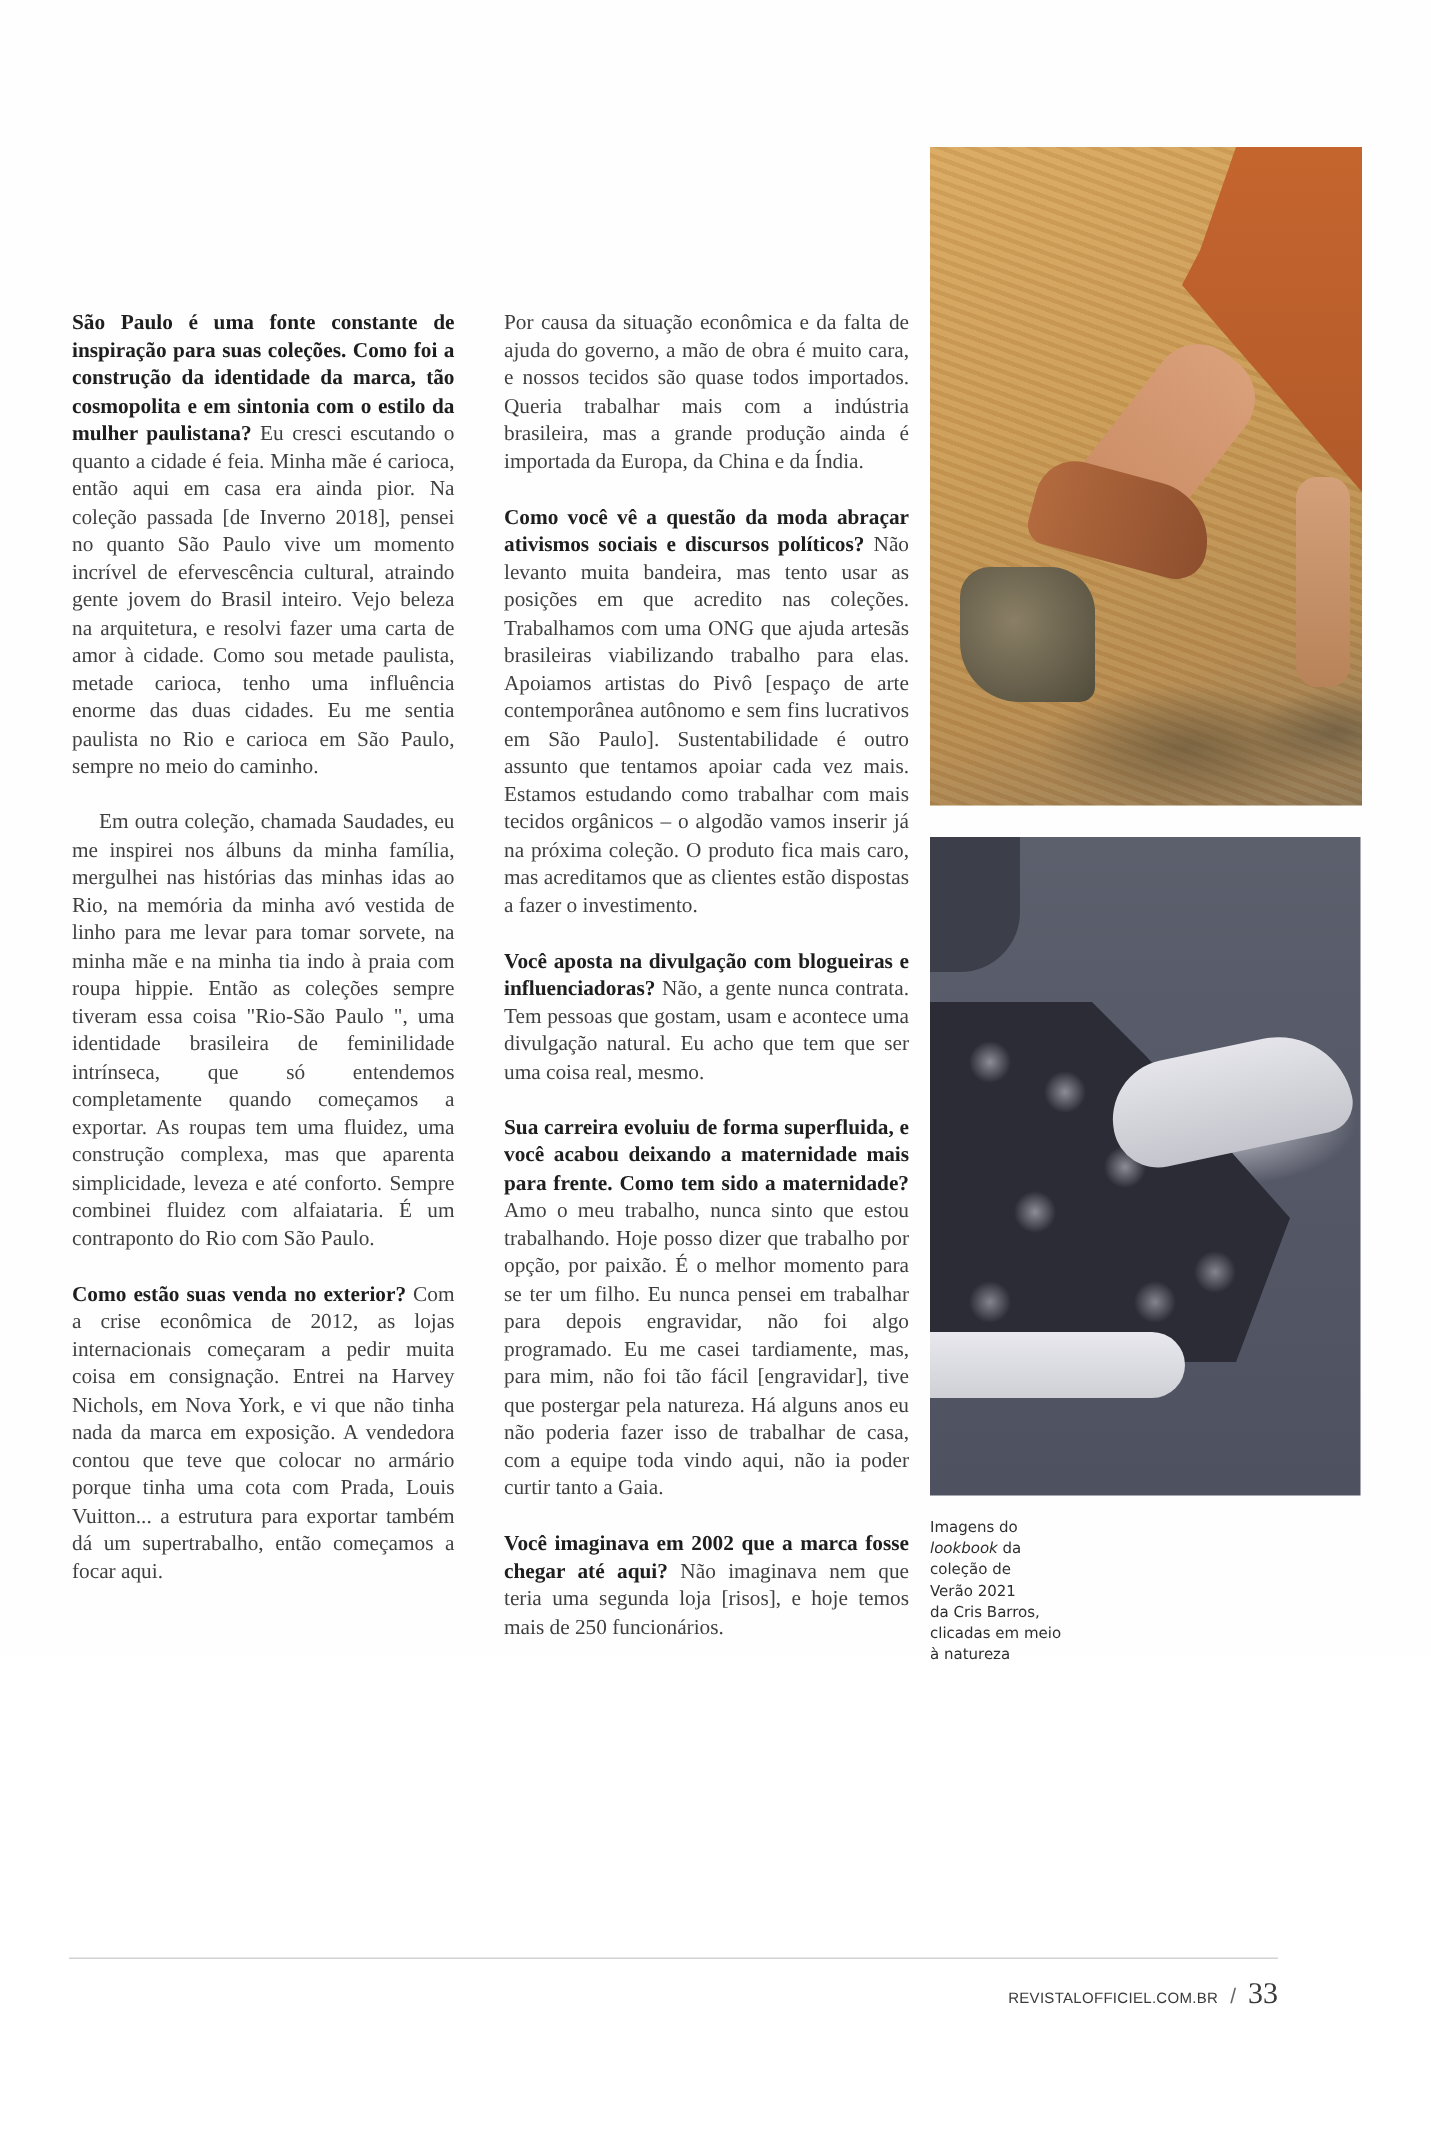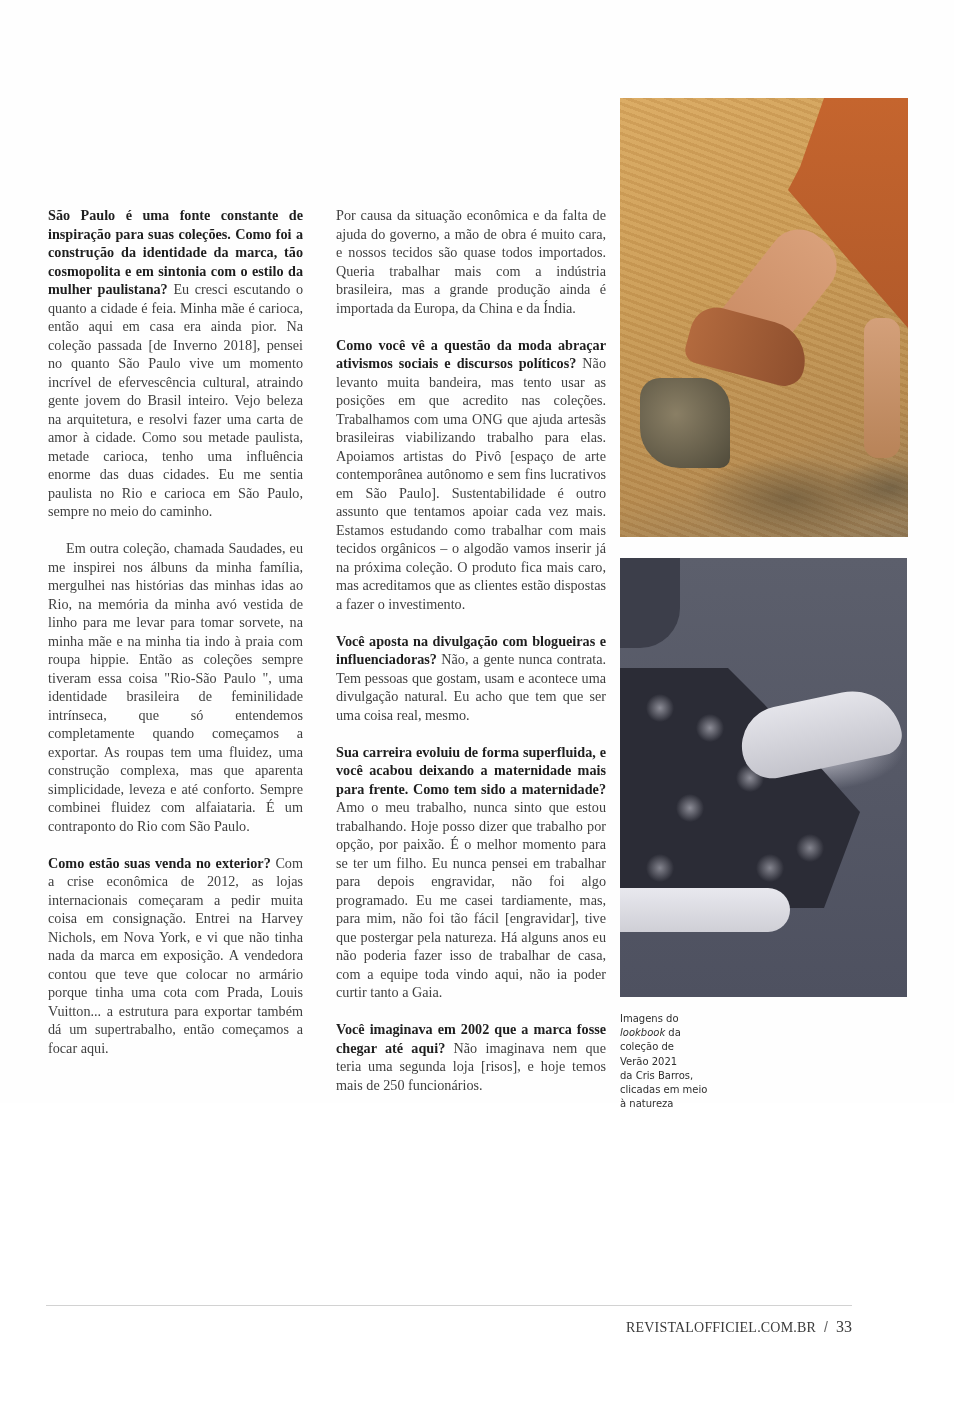--- a/index.html
+++ b/index.html
@@ -113,28 +113,28 @@
   .footer-rule {
     position: absolute; left: 46px; top: 1305px; width: 806px; height: 1px;
     background: #d2d2d2;
   }
   .footer {
     position: absolute; right: 102px; top: 1318px;
     display: flex; align-items: baseline; gap: 8px;
     color: #3a3a3a;
   }
   .footer .site {
-    font-family: Liberation Serif, serif;
-    font-size: 14px; letter-spacing: 0.2px;
+    font-family: Liberation Sans, sans-serif;
+    font-size: 10px; letter-spacing: 0.2px;
   }
   .footer .slash {
     font-family: "Liberation Sans", sans-serif; font-size: 14px; color: #666;
   }
   .footer .num {
-    font-family: "Liberation Serif", serif; font-size: 16px;
+    font-family: "Liberation Serif", serif; font-size: 20px;
   }
 </style>
 </head>
 <body>
 
 <div class="page">
 
   <div class="col col1">
     <p class="para">
       <span class="q">São Paulo é uma fonte constante de inspiração para suas coleções. Como foi a construção da identidade da marca, tão cosmopolita e em sintonia com o estilo da mulher paulistana?</span>

